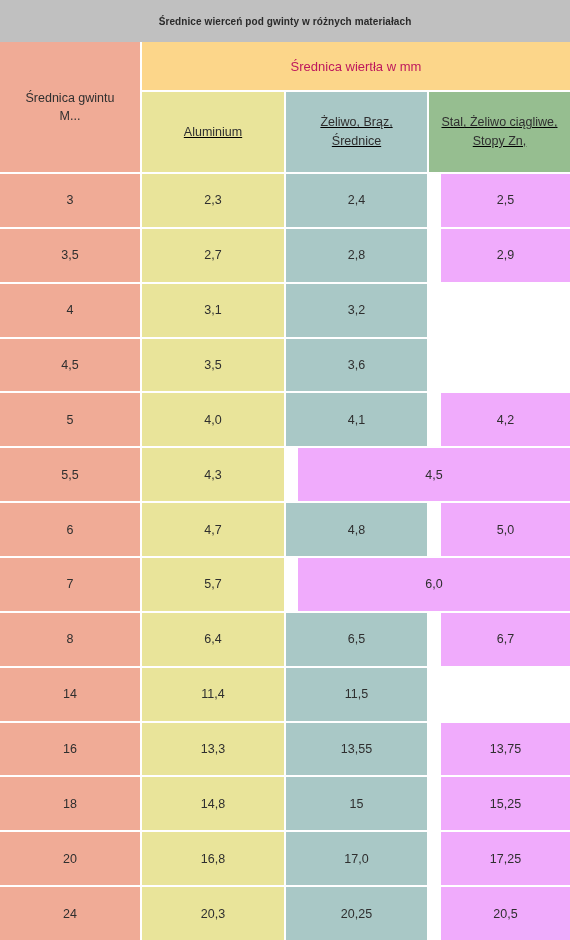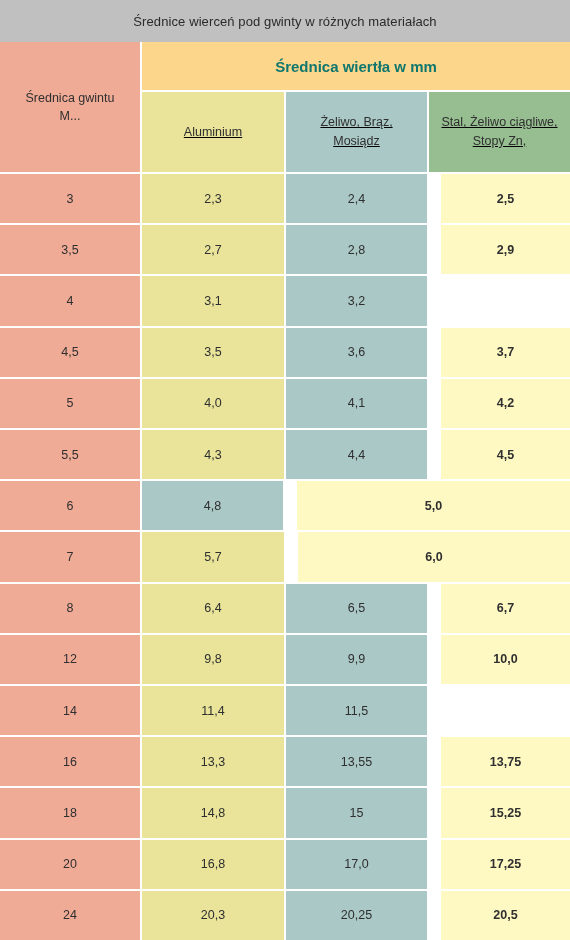--- a/index.html
+++ b/index.html
@@ -26,22 +26,22 @@
   .title-bar {
     height: 42px;
     min-height: 42px;
     background: #c0c0c0;
     display: flex;
     align-items: center;
     justify-content: center;
     box-sizing: border-box;
   }
   .title-bar .title-text {
-    font-size: 13px;
-    font-weight: normal;
+    font-size: 10px;
+    font-weight: bold;
     color: #2a2a2a;
     letter-spacing: 0.1px;
     text-align: right;
   }
 
   
   .header-block {
     display: flex;
     flex-direction: row;
     height: 130px;
@@ -77,23 +77,22 @@
   .span-head {
     height: 48px;
     min-height: 48px;
     background: #fcd68a;
     display: flex;
     align-items: center;
     justify-content: center;
     text-align: center;
   }
   .span-head .head-text {
-    font-size: 15px;
-    color: #0f766e;
-    font-weight: bold;
+    font-size: 13px;
+    color: #be185d;
   }
 
   .sub-head-row {
     flex: 1;
     display: flex;
     flex-direction: row;
     margin-top: 2px;
     text-decoration: underline;
   }
   .sub-head {
@@ -131,21 +130,21 @@
     display: flex;
     align-items: center;
     justify-content: center;
     box-sizing: border-box;
     font-size: 12.5px;
     color: #2f2f2f;
   }
   .cell.c-thread { width: 140px; min-width: 140px; background: #f0ab96; }
   .cell.c-0 { width: 142px; min-width: 142px; background: #e9e49a; margin-left: 2px; }
   .cell.c-1 { width: 141px; min-width: 141px; background: #a9c8c6; margin-left: 2px; }
-  .cell.c-2 { flex: 1; background: #fef9c3; margin-left: 14px; font-weight: bold; }
+  .cell.c-2 { flex: 1; background: #f0abfc; margin-left: 14px; }
 </style>
 </head>
 <body>
 
 <div id="table-root">
 
   <div class="title-bar">
     <span class="title-text">Średnice wierceń pod gwinty w różnych materiałach</span>
   </div>
 
@@ -159,21 +158,21 @@
     <div class="header-right">
       <div class="span-head">
         <span class="head-text">Średnica wiertła w mm</span>
       </div>
       <div class="sub-head-row">
         <div class="sub-head mat-0">
           <span class="head-text">Aluminium</span>
         </div>
         <div class="sub-head mat-1">
           <span class="head-text">Żeliwo, Brąz,
-Mosiądz</span>
+Średnice</span>
         </div>
         <div class="sub-head mat-2">
           <span class="head-text">Stal, Żeliwo ciągliwe,
 Stopy Zn,</span>
         </div>
       </div>
     </div>
 
   </div>
 
@@ -192,57 +191,50 @@
       </div>
       <div class="data-row">
         <div class="cell c-thread">4</div>
         <div class="cell c-0">3,1</div>
         <div class="cell c-1">3,2</div>
       </div>
       <div class="data-row">
         <div class="cell c-thread">4,5</div>
         <div class="cell c-0">3,5</div>
         <div class="cell c-1">3,6</div>
-        <div class="cell c-2">3,7</div>
       </div>
       <div class="data-row">
         <div class="cell c-thread">5</div>
         <div class="cell c-0">4,0</div>
         <div class="cell c-1">4,1</div>
         <div class="cell c-2">4,2</div>
       </div>
       <div class="data-row">
         <div class="cell c-thread">5,5</div>
         <div class="cell c-0">4,3</div>
-        <div class="cell c-1">4,4</div>
         <div class="cell c-2">4,5</div>
       </div>
       <div class="data-row">
         <div class="cell c-thread">6</div>
+        <div class="cell c-0">4,7</div>
         <div class="cell c-1">4,8</div>
         <div class="cell c-2">5,0</div>
       </div>
       <div class="data-row">
         <div class="cell c-thread">7</div>
         <div class="cell c-0">5,7</div>
         <div class="cell c-2">6,0</div>
       </div>
       <div class="data-row">
         <div class="cell c-thread">8</div>
         <div class="cell c-0">6,4</div>
         <div class="cell c-1">6,5</div>
         <div class="cell c-2">6,7</div>
       </div>
       <div class="data-row">
-        <div class="cell c-thread">12</div>
-        <div class="cell c-0">9,8</div>
-        <div class="cell c-1">9,9</div>
-        <div class="cell c-2">10,0</div>
-      </div>
-      <div class="data-row">
         <div class="cell c-thread">14</div>
         <div class="cell c-0">11,4</div>
         <div class="cell c-1">11,5</div>
       </div>
       <div class="data-row">
         <div class="cell c-thread">16</div>
         <div class="cell c-0">13,3</div>
         <div class="cell c-1">13,55</div>
         <div class="cell c-2">13,75</div>
       </div>

